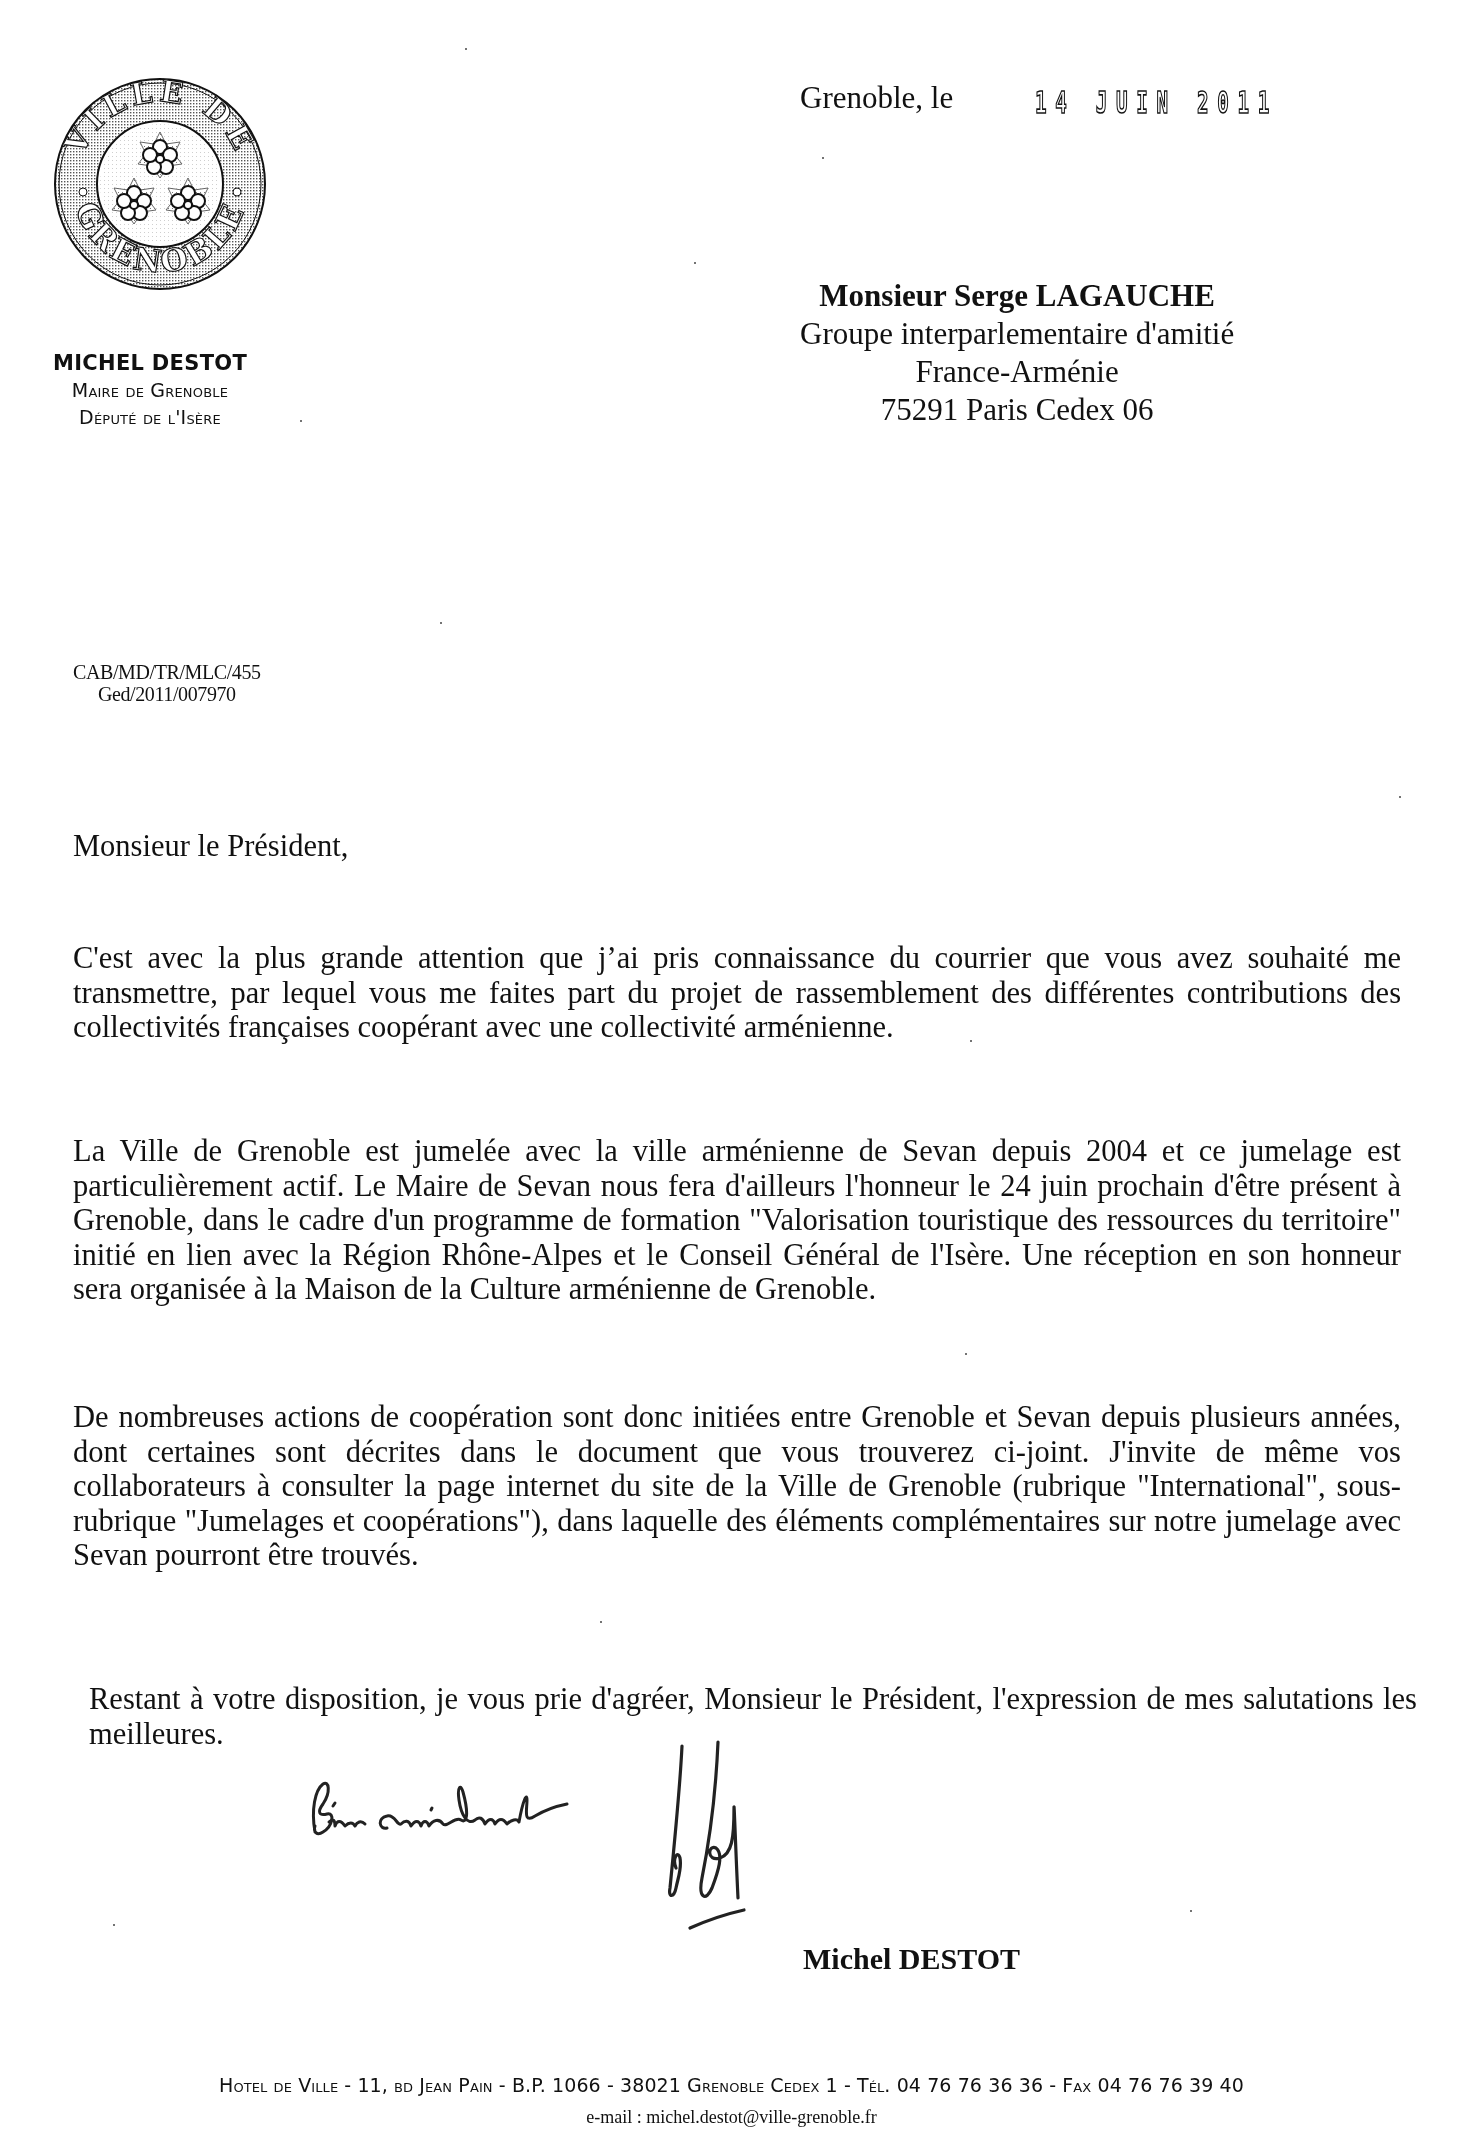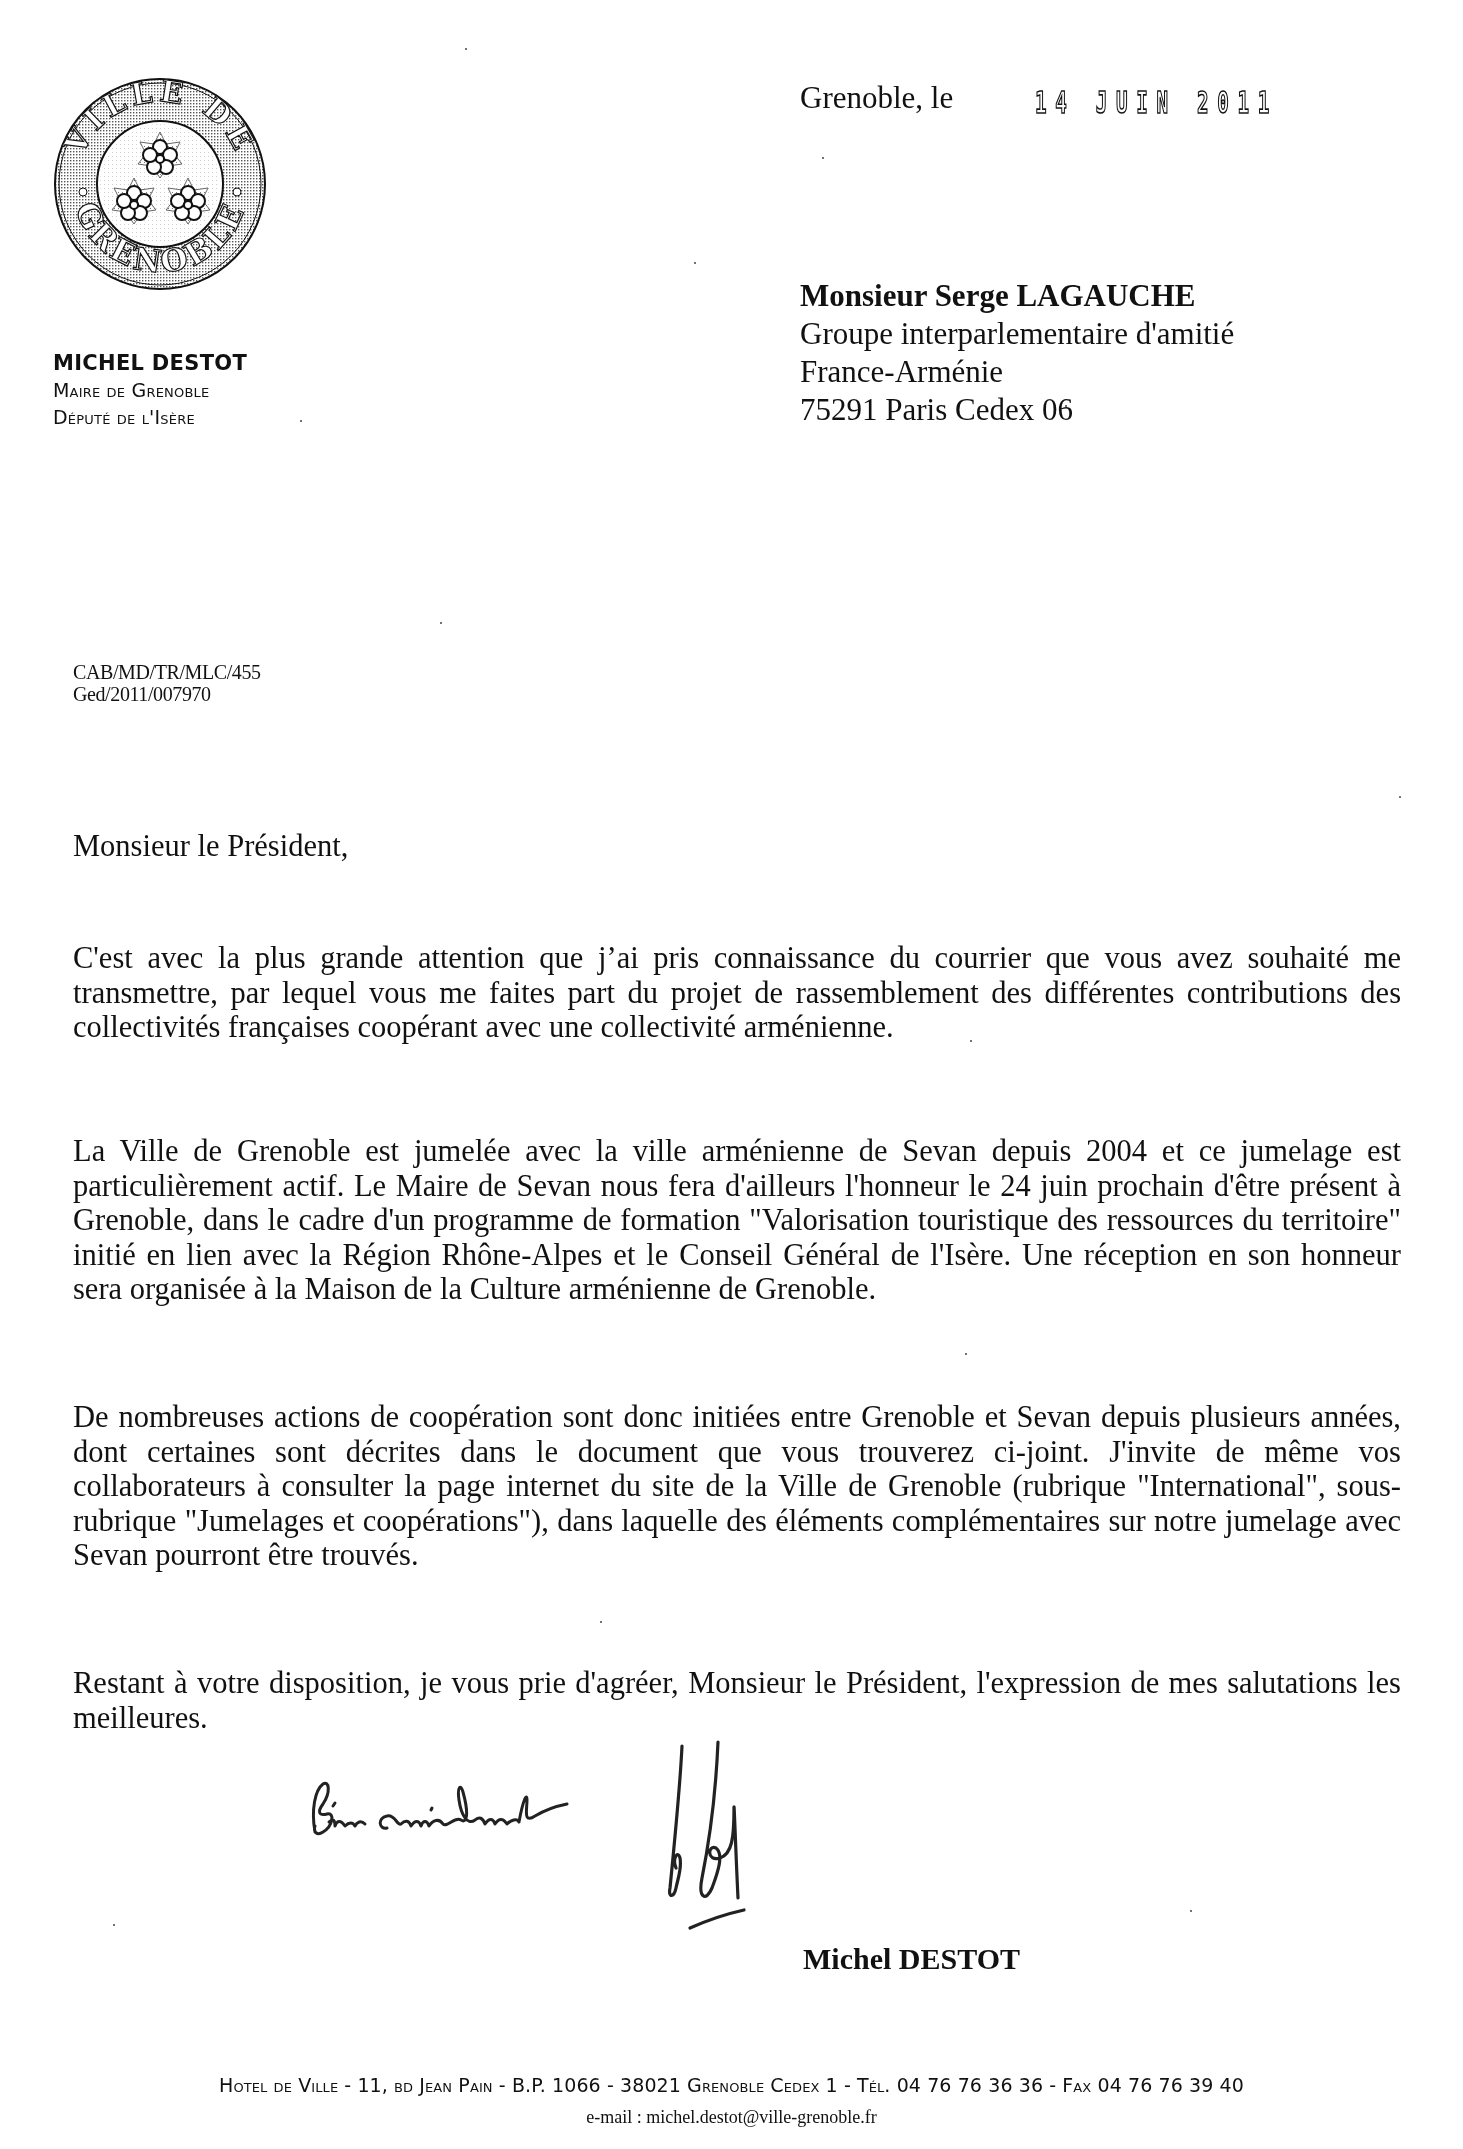--- a/index.html
+++ b/index.html
@@ -1,18 +1,18 @@
 <!DOCTYPE html>
 <html><head>
 <meta charset="utf-8">
 <style>
   html, body { margin: 0; padding: 0; background: #ffffff; }
   body { width: 1463px; height: 2149px; position: relative; overflow: hidden; color: #111; }
   .serif { font-family: "Liberation Serif", "DejaVu Serif", serif; }
-  .abs { position: absolute; }
+  .abs { position: absolute; text-align: center; }
 
   
   #logo { left: 52px; top: 76px; width: 216px; height: 216px; }
 
   
   #sender { left: 53px; top: 349px; }
   #sender .name { font-family: "DejaVu Sans", sans-serif; font-weight: bold; font-size: 21px; letter-spacing: 0.3px; line-height: 28px; }
   #sender .role { font-family: "DejaVu Sans", sans-serif; font-variant: small-caps; font-size: 19px; line-height: 27px; letter-spacing: 0.2px; }
 
   
@@ -131,21 +131,21 @@
 <div class="abs serif" id="reference">
   <div>CAB/MD/TR/MLC/455</div>
   <div>Ged/2011/007970</div>
 </div>
 
 <div class="abs serif" id="salutation">Monsieur le Président,</div>
 
 <p class="para serif" id="p1" style="margin:0">C'est avec la plus grande attention que j’ai pris connaissance du courrier que vous avez souhaité me transmettre, par lequel vous me faites part du projet de rassemblement des différentes contributions des collectivités françaises coopérant avec une collectivité arménienne.</p>
 <p class="para serif" id="p2" style="margin:0">La Ville de Grenoble est jumelée avec la ville arménienne de Sevan depuis 2004 et ce jumelage est particulièrement actif. Le Maire de Sevan nous fera d'ailleurs l'honneur le 24 juin prochain d'être présent à Grenoble, dans le cadre d'un programme de formation "Valorisation touristique des ressources du territoire" initié en lien avec la Région Rhône-Alpes et le Conseil Général de l'Isère. Une réception en son honneur sera organisée à la Maison de la Culture arménienne de Grenoble.</p>
 <p class="para serif" id="p3" style="margin:0">De nombreuses actions de coopération sont donc initiées entre Grenoble et Sevan depuis plusieurs années, dont certaines sont décrites dans le document que vous trouverez ci-joint. J'invite de même vos collaborateurs à consulter la page internet du site de la Ville de Grenoble (rubrique "International", sous-rubrique "Jumelages et coopérations"), dans laquelle des éléments complémentaires sur notre jumelage avec Sevan pourront être trouvés.</p>
-<p class="para serif" id="p4" style="margin:0">Restant à votre disposition, je vous prie d'agréer, Monsieur le Président, l'expression de mes salutations les meilleures.</p>
+<p class="para serif" id="p4" style="margin:16px">Restant à votre disposition, je vous prie d'agréer, Monsieur le Président, l'expression de mes salutations les meilleures.</p>
 
 <div class="abs" id="handnote">
   <svg width="280" height="80" viewBox="0 0 280 80" aria-hidden="true">
     <title>Bien amicalement</title>
     <g fill="none" stroke="#222" stroke-width="3" stroke-linecap="round" stroke-linejoin="round">
 
       <path d="M10 62 C 6 40, 10 20, 18 14 C 24 10, 26 22, 18 34 C 12 42, 14 46, 22 44 C 30 42, 28 56, 18 62 C 12 66, 8 62, 10 56"></path>
       <path d="M24 52 C 28 48, 30 50, 30 56 C 32 50, 36 50, 40 56 C 44 52, 48 52, 50 56 C 52 52, 56 50, 60 54"></path>
       <path d="M28 36 l2 -3"></path>
 

